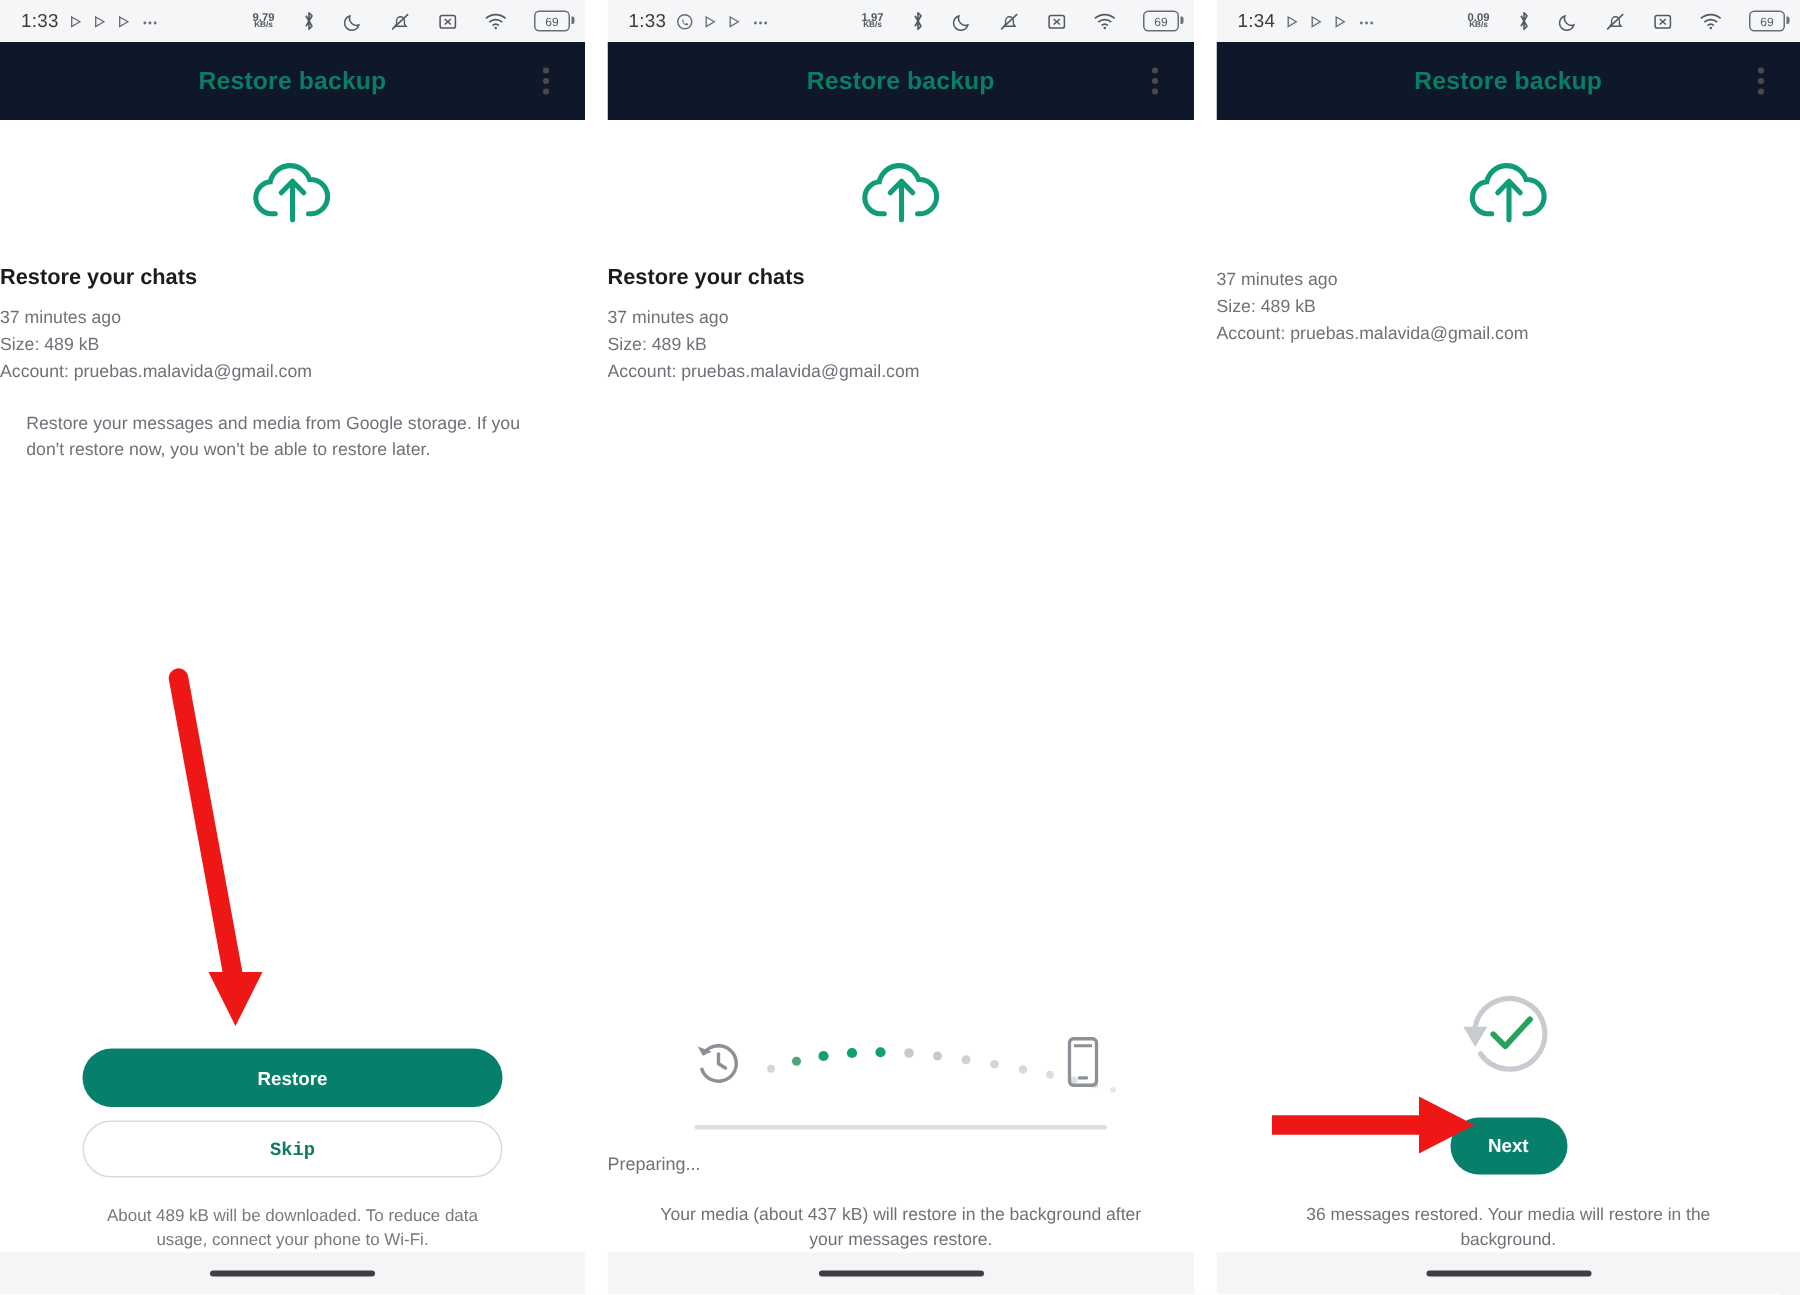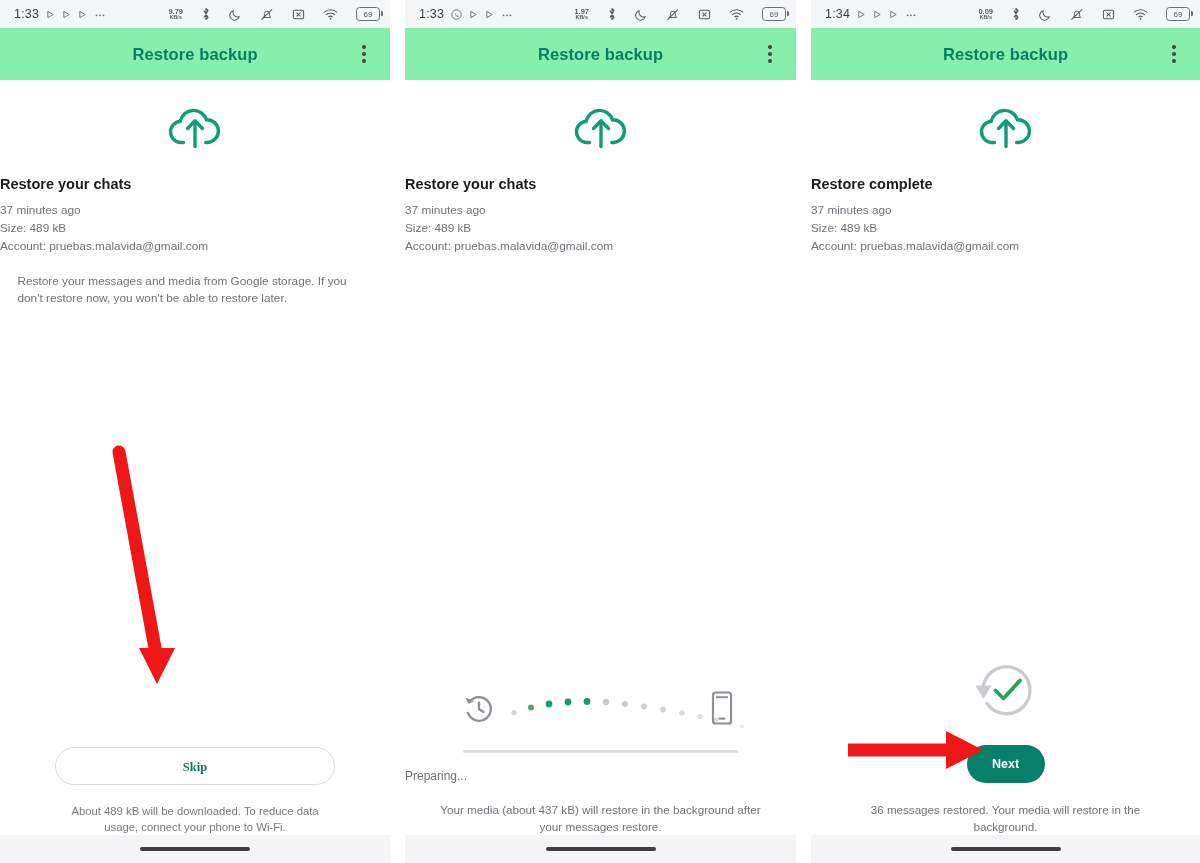--- a/index.html
+++ b/index.html
@@ -99,21 +99,21 @@
     font-family: "Liberation Sans", sans-serif;
   }
 
   
   .appbar {
     height: 52px;
     display: flex;
     align-items: center;
     justify-content: center;
     position: relative;
-    background: #86efac;
+    background: #0f172a;
   }
   .appbar .title {
     font-size: 16.5px;
     font-weight: bold;
     color: #0a7d63;
     letter-spacing: .1px;
   }
   .kebab {
     position: absolute;
     right: 16px;
@@ -197,21 +197,21 @@
     border-radius: 22px;
     background: #ffffff;
     color: #0a7d63;
     font-size: 12.5px;
     font-weight: bold;
     border: 1px solid #d8dcdf;
     cursor: pointer;
     margin-top: 9px;
     box-sizing: border-box;
     text-align: center;
-    font-family: Liberation Serif, serif;
+    font-family: Liberation Mono, monospace;
   }
   .footnote {
     font-size: 11.3px;
     color: #76797e;
     line-height: 16px;
     text-align: center;
     margin-top: 18px;
   }
 
   
@@ -407,20 +407,21 @@
       <div class="headline">Restore your chats</div>
       <div class="meta">
         <div>37 minutes ago</div>
         <div>Size: 489 kB</div>
         <div>Account: pruebas.malavida@gmail.com</div>
       </div>
       <div class="desc">Restore your messages and media from Google storage. If you don't restore now, you won't be able to restore later.</div>
     </div>
 
     <div class="bottom1">
+      <button class="btn-primary">Restore</button>
       <button class="btn-secondary">Skip</button>
       <div class="footnote">About 489 kB will be downloaded. To reduce data usage, connect your phone to Wi-Fi.</div>
     </div>
 
     <svg class="anno" viewBox="0 0 390 863">
       <g>
         <path d="M119 452 L155 648" stroke="#ef1616" stroke-width="13" stroke-linecap="round" fill="none"></path>
         <path d="M139 648 L175 648 L157 684 Z" fill="#ef1616"></path>
       </g>
     </svg>
@@ -620,21 +621,20 @@
     <div class="content">
       <div class="cloud-wrap">
         <span>
           <svg width="58" height="48" viewBox="0 0 58 48">
             <path d="M17.5 40.5h-3.3A10.7 10.7 0 0 1 14.2 19.2a13.6 13.6 0 0 1 26.2-1.5 9.6 9.6 0 0 1 1.2 22.8h-1.9" fill="none" stroke="#0f9d77" stroke-width="3.4" stroke-linecap="round"></path>
             <path d="M29 44.5V19.5" fill="none" stroke="#0f9d77" stroke-width="3.4" stroke-linecap="round"></path>
             <path d="M21.5 26.5 29 18.8l7.5 7.7" fill="none" stroke="#0f9d77" stroke-width="3.4" stroke-linecap="round" stroke-linejoin="round"></path>
           </svg>
         </span>
       </div>
-      <div class="headline">Restore complete</div>
       <div class="meta">
         <div>37 minutes ago</div>
         <div>Size: 489 kB</div>
         <div>Account: pruebas.malavida@gmail.com</div>
       </div>
     </div>
 
     <div class="bottom3">
       <div class="check-wrap">
         <span>

